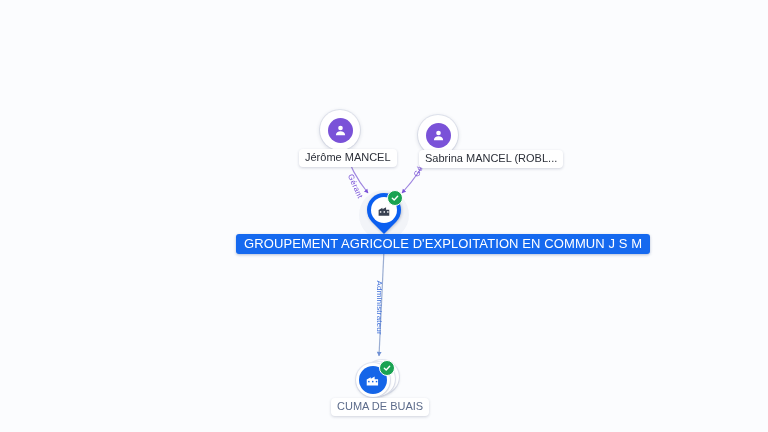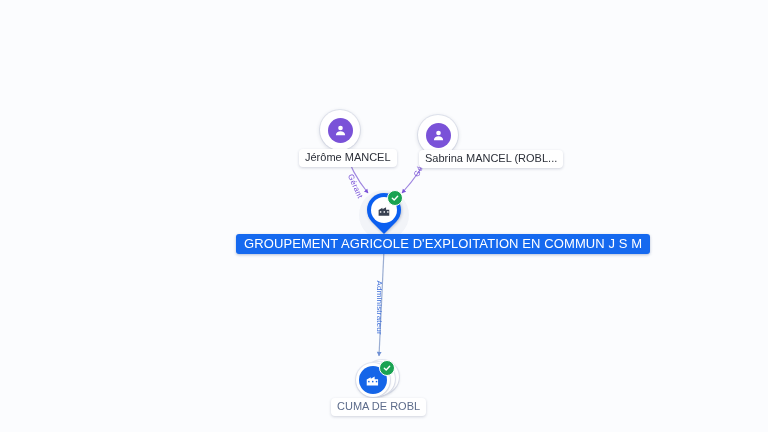--- a/index.html
+++ b/index.html
@@ -242,15 +242,15 @@
         <rect x="16.2" y="13.3" width="2.2" height="2.2" fill="#1565e8"></rect>
       </svg>
     </div>
     <div class="badge-check" style="left:24px; top:2px;">
       <svg width="8" height="8" viewBox="0 0 24 24" fill="none" stroke="#ffffff" stroke-width="4.2" stroke-linecap="round" stroke-linejoin="round">
         <path d="M4 12.6 L9.6 18 L20 6.6"></path>
       </svg>
     </div>
   </div>
 
-  <div class="node-label muted" style="left:331px; top:398px;">CUMA DE ROBL</div>
+  <div class="node-label muted" style="left:331px; top:398px;">CUMA DE BUAIS</div>
 
 </div>
 
 </body></html>

